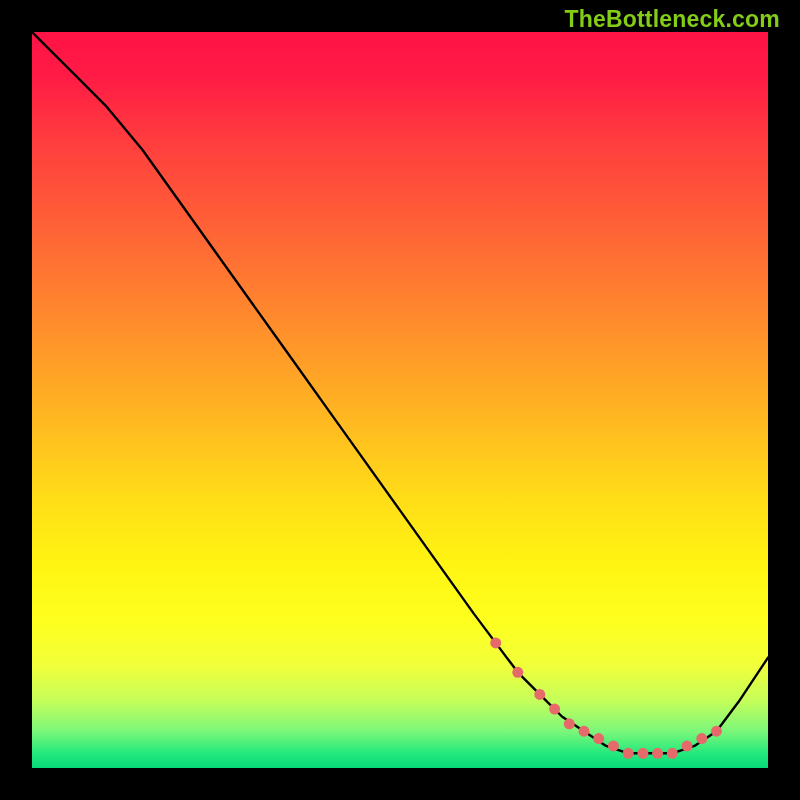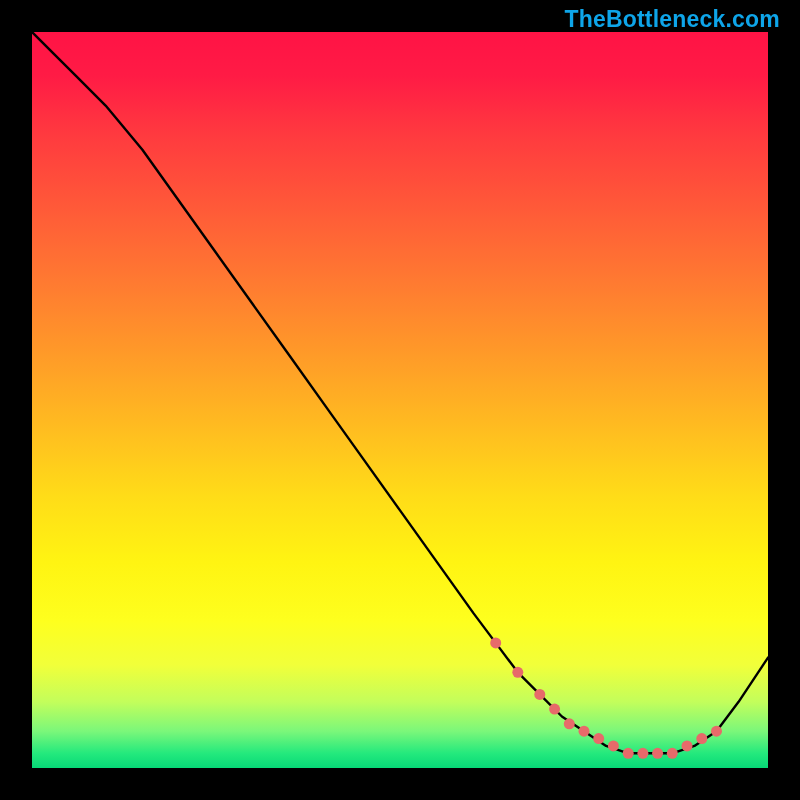--- a/index.html
+++ b/index.html
@@ -50,21 +50,21 @@
   .curve-svg {
     position: absolute;
     inset: 0;
     width: 100%;
     height: 100%;
   }
   .watermark {
     position: absolute;
     top: 6px;
     right: 20px;
-    color: #0ea5e9;
+    color: #84cc16;
     font-size: 23px;
     font-weight: 600;
     letter-spacing: 0.2px;
     user-select: none;
   }
 </style>
 </head>
 <body>
 
 <div class="stage">

